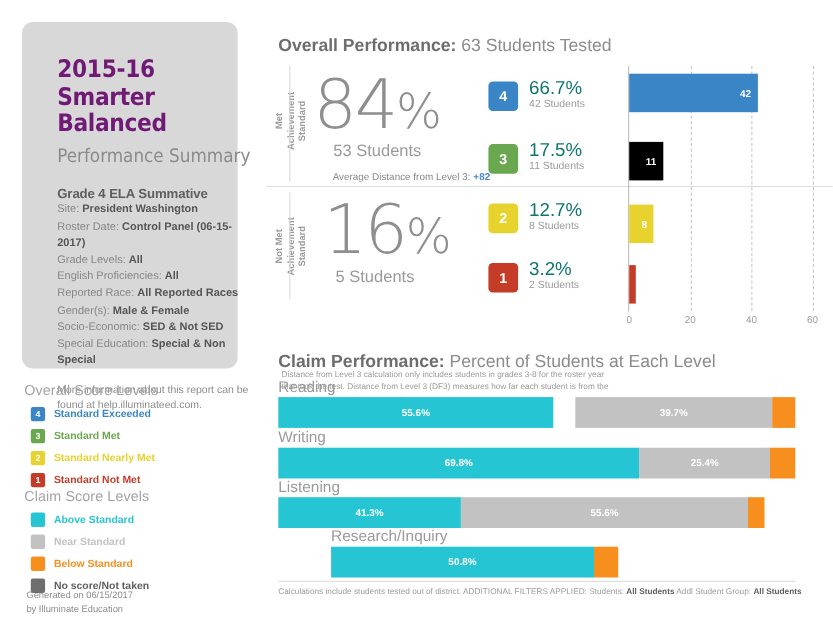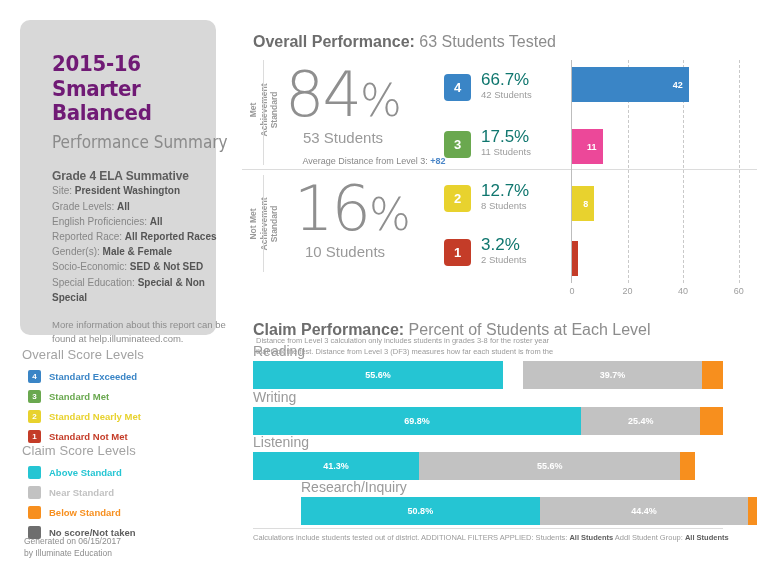--- a/index.html
+++ b/index.html
@@ -332,20 +332,21 @@
 
 <div id="sidebar">
 
   <div class="side-panel">
     <div class="side-inner">
       <div class="report-title">2015-16 Smarter Balanced</div>
       <div class="report-sub">Performance Summary</div>
       <div class="report-grade">Grade 4 ELA Summative</div>
       <div class="meta-list" id="meta-list">
           <div><span>Site: </span><span class="mv">President Washington</span></div>
+          <div><span>Roster Date: </span><span class="mv">Control Panel (06-15-2017)</span></div>
           <div><span>Grade Levels: </span><span class="mv">All</span></div>
           <div><span>English Proficiencies: </span><span class="mv">All</span></div>
           <div><span>Reported Race: </span><span class="mv">All Reported Races</span></div>
           <div><span>Gender(s): </span><span class="mv">Male &amp; Female</span></div>
           <div><span>Socio-Economic: </span><span class="mv">SED &amp; Not SED</span></div>
           <div><span>Special Education: </span><span class="mv">Special &amp; Non Special</span></div>
         </div>
       <div class="meta-note">More information about this report can be found at help.illuminateed.com.</div>
     </div>
   </div>
@@ -424,21 +425,21 @@
 
     <div class="bigpct" id="met-pct"><span>84</span><span class="unit">%</span></div>
     <div class="bigsub" id="met-stu">53 Students</div>
 
     <div id="avg-dist">
       <span>Average Distance from Level 3:</span>
       <span class="acc">+82</span>
     </div>
 
     <div class="bigpct" id="notmet-pct"><span>16</span><span class="unit">%</span></div>
-    <div class="bigsub" id="notmet-stu">10 Students</div>
+    <div class="bigsub" id="notmet-stu">5 Students</div>
 
     <div class="lvl" id="lvl4">
       <div class="lvl-badge" style="background: rgb(58, 133, 198);">4</div>
       <div class="lvl-txt">
         <div class="lvl-pct">66.7%</div>
         <div class="lvl-stu">42 Students</div>
       </div>
     </div>
     <div class="lvl" id="lvl3">
       <div class="lvl-badge" style="background: rgb(106, 168, 79);">3</div>
@@ -466,21 +467,21 @@
       <div id="hbar-grid">
           <div class="grid-v" style="left: 64.5556px;"></div>
           <div class="grid-v" style="left: 120.111px;"></div>
           <div class="grid-v" style="left: 175.667px;"></div>
         </div>
       <div class="axis-zero"></div>
       <div id="hbar-bars">
           <div class="hb" id="hb4" style="top: 11px; width: 116.667px; background: rgb(58, 133, 198);">
             <span>42</span>
           </div>
-          <div class="hb" id="hb3" style="top: 73px; width: 30.5556px; background: #ec4899;">
+          <div class="hb" id="hb3" style="top: 73px; width: 30.5556px; background: #000000;">
             <span>11</span>
           </div>
           <div class="hb" id="hb2" style="top: 130px; width: 22.2222px; background: rgb(232, 210, 46);">
             <span>8</span>
           </div>
           <div class="hb" id="hb1" style="top: 185px; width: 5.55556px; background: rgb(196, 60, 40);">
             <span></span>
           </div>
         </div>
       <div id="hbar-ticks">
@@ -521,21 +522,20 @@
           <div class="claim-bar">
             <div class="seg" style="width: 166px; background: rgb(37, 197, 211);">41.3%</div>
             <div class="seg" style="width: 261.32px; background: rgb(194, 194, 194);">55.6%</div>
             <div class="seg" style="width: 14.57px; background: rgb(247, 143, 30);"></div>
           </div>
         </div>
         <div class="claim" style="top: 138px; padding-left: 48px;">
           <div class="claim-lbl">Research/Inquiry</div>
           <div class="claim-bar">
             <div class="seg" style="width: 238.76px; background: rgb(37, 197, 211);">50.8%</div>
-            <div class="seg" style="width: 208.68px; background: rgb(194, 194, 194);">44.4%</div>
             <div class="seg" style="width: 22.56px; background: rgb(247, 143, 30);"></div>
           </div>
         </div>
       </div>
     <div id="claim-footer-rule"></div>
     <div id="claim-footer"><span>Calculations include students tested out of district. ADDITIONAL FILTERS APPLIED:  Students: </span><b>All Students</b><span>   Addl Student Group: </span><b>All Students</b></div>
   </div>
 </div>
 
 </body></html>

